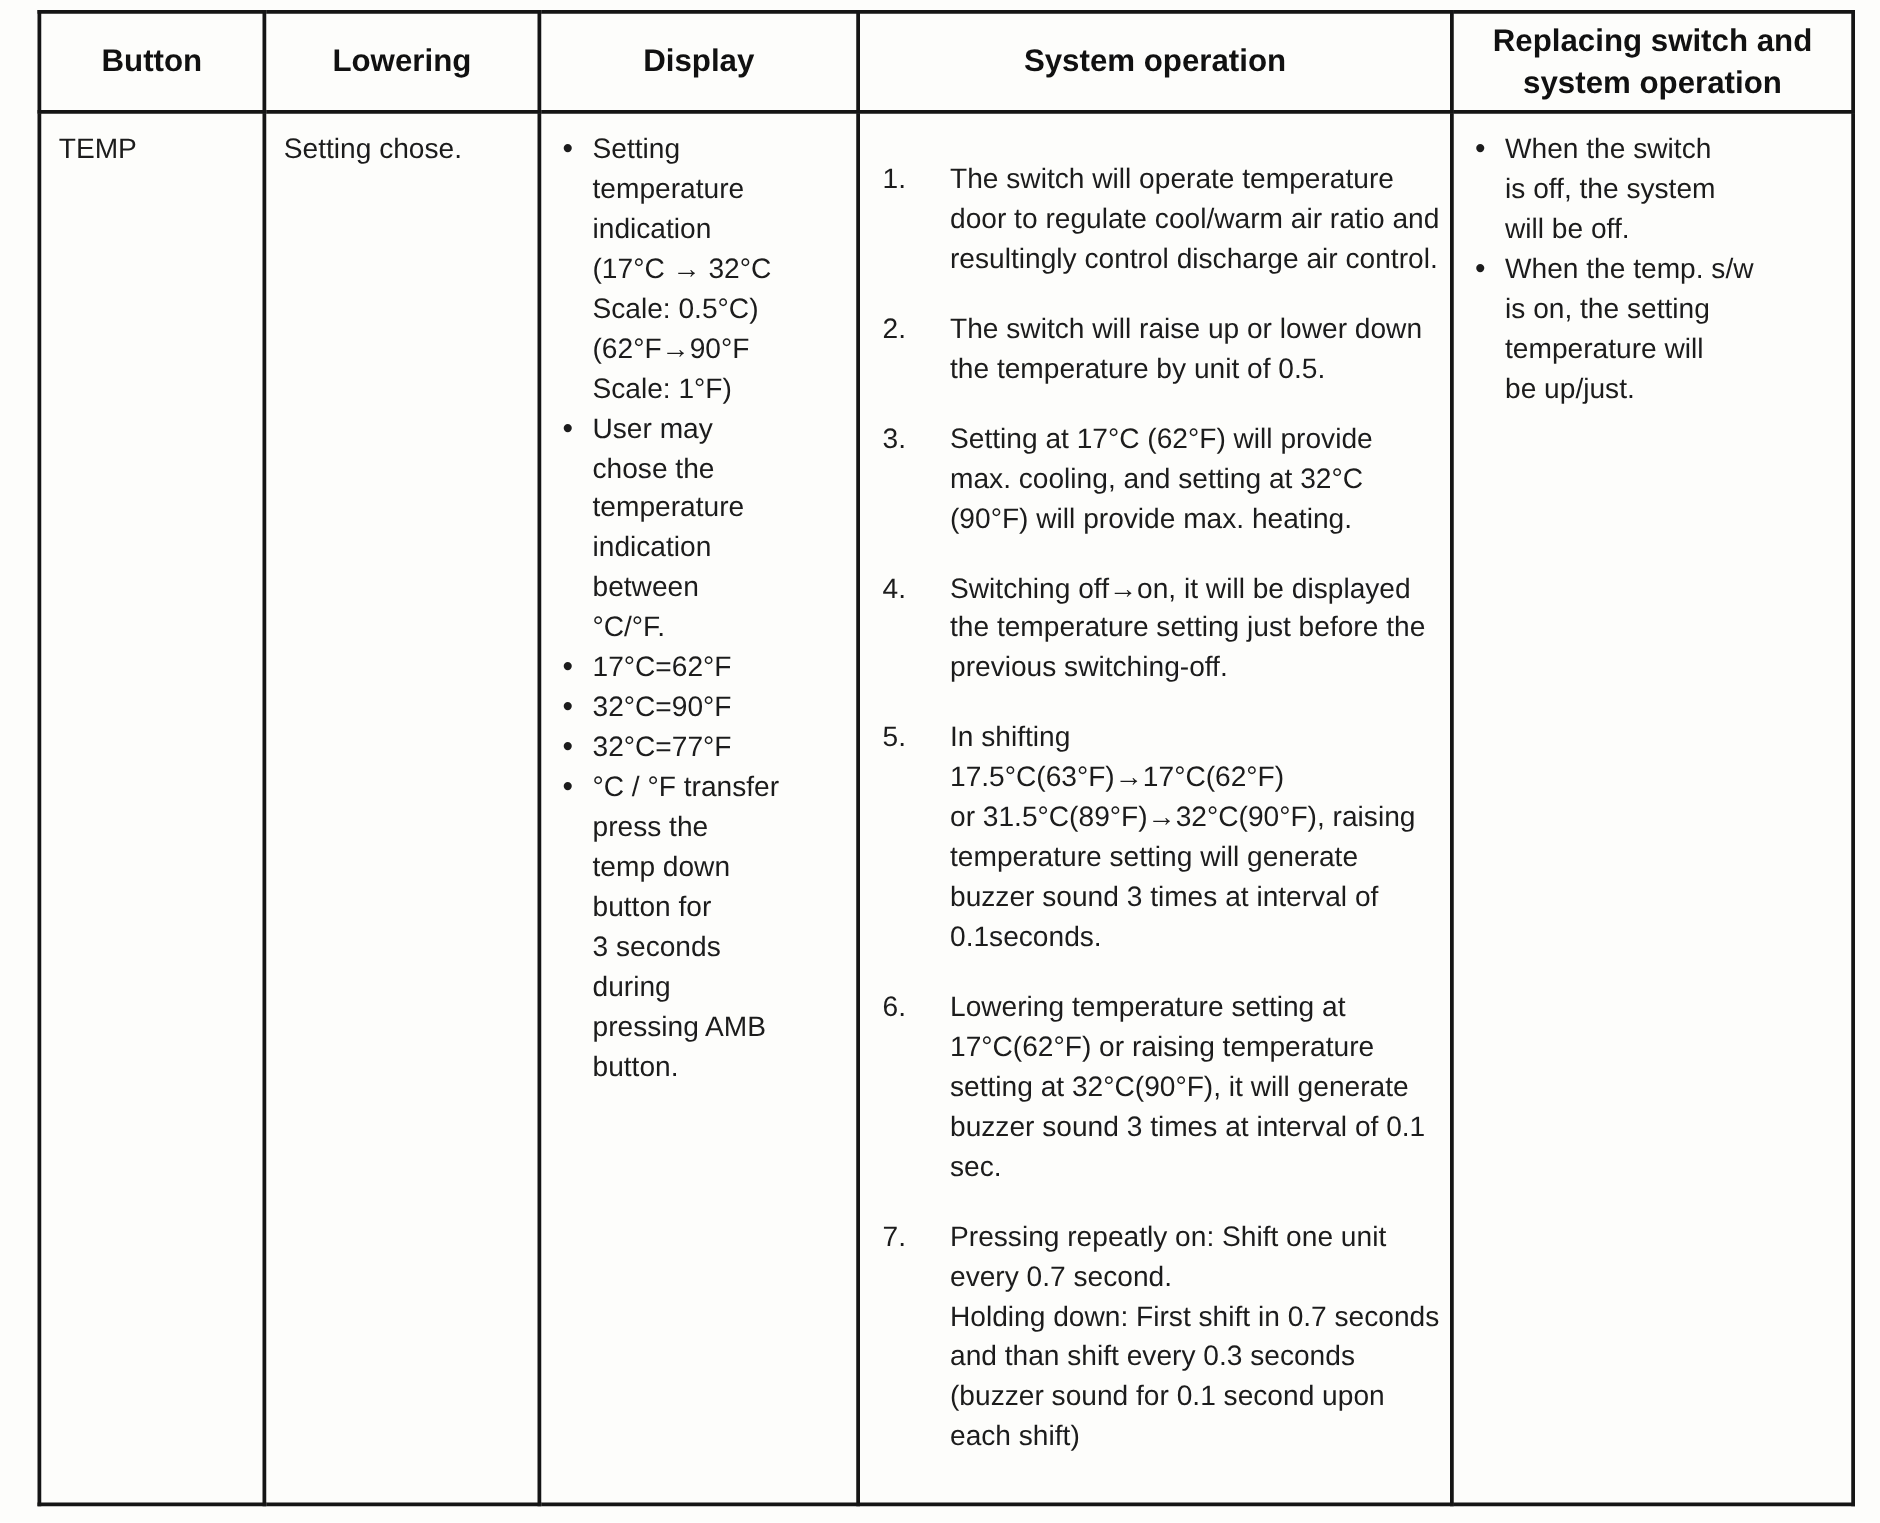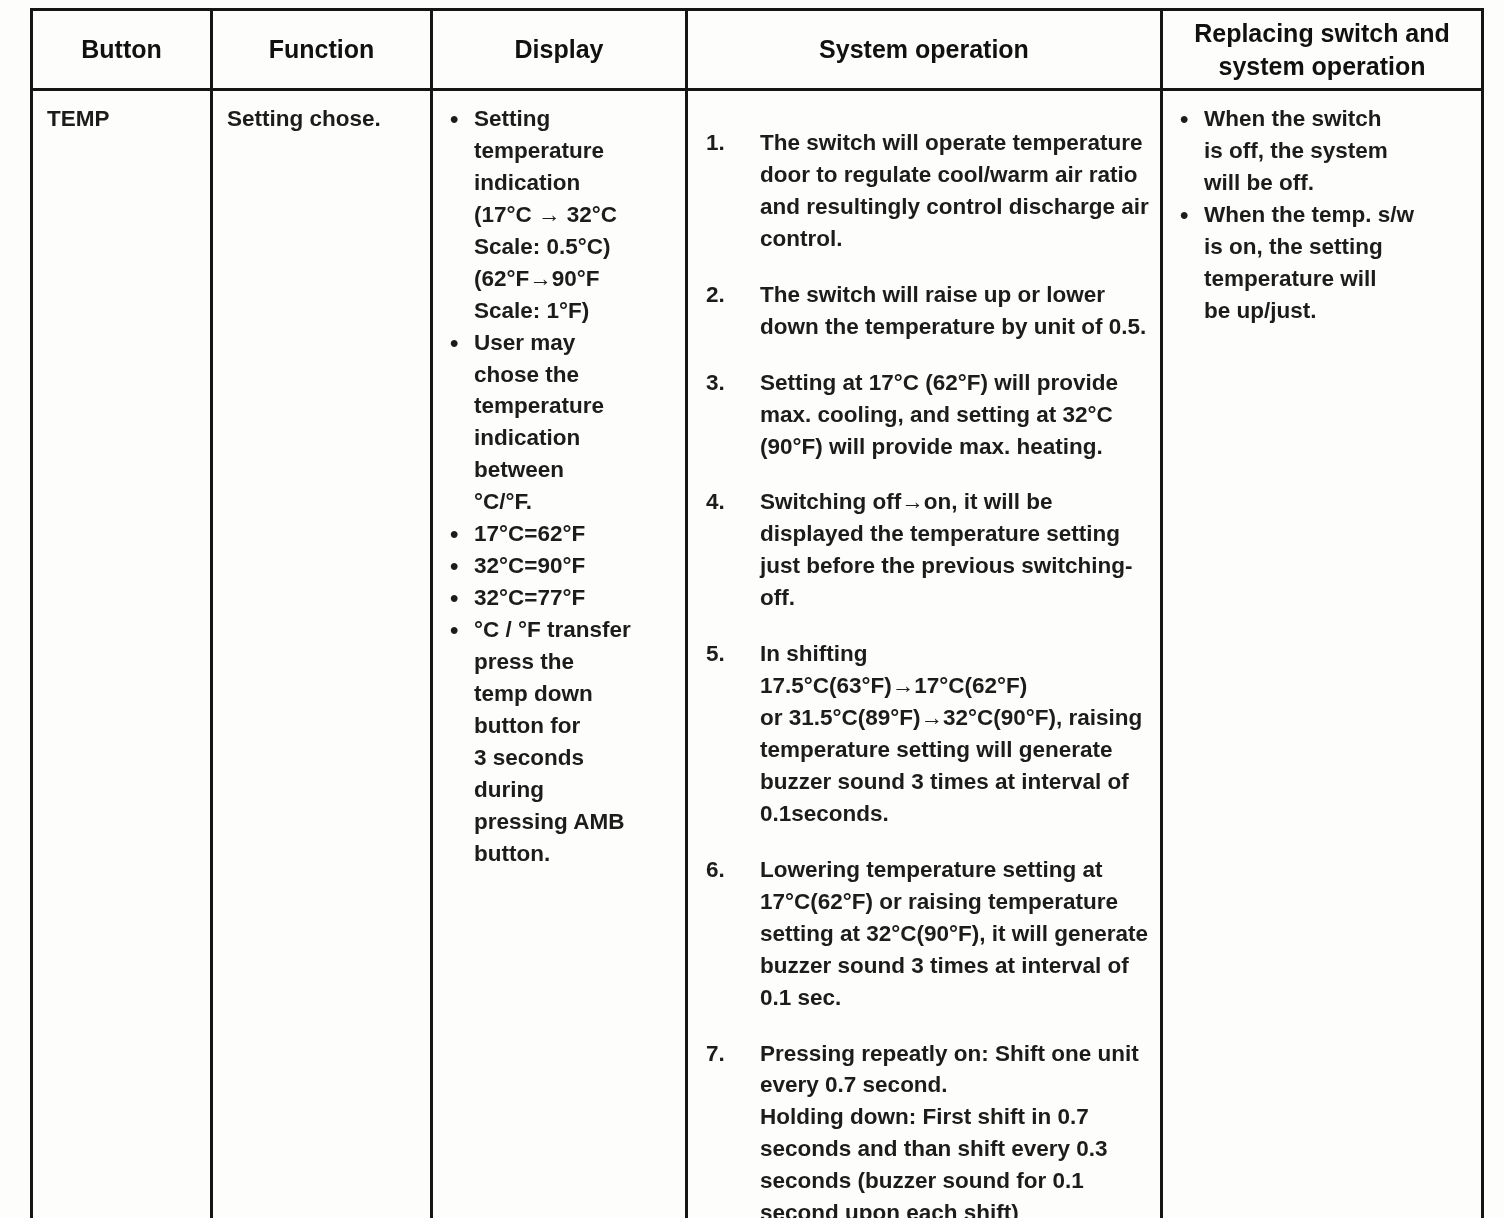--- a/index.html
+++ b/index.html
@@ -48,27 +48,25 @@
     color: #111;
   }
   .doc td {
     font-size: 22.5px;
     line-height: 1.42;
     padding: 12px 8px 12px 14px;
     color: #1c1c1c;
   }
   .cell-text {
     white-space: pre-wrap;
-    font-weight: bold;
   }
   ul.bullets, ol.numbers {
     margin: 0;
     padding: 0;
     list-style: none;
-    font-weight: bold;
   }
   ul.bullets li {
     position: relative;
     padding-left: 27px;
     white-space: pre-wrap;
   }
   ul.bullets li::before {
     content: "\2022";
     position: absolute;
     left: 3px;
@@ -100,21 +98,21 @@
     <colgroup>
       <col style="width:180px">
       <col style="width:220px">
       <col style="width:255px">
       <col style="width:475px">
       <col style="width:321px">
     </colgroup>
     <thead>
       <tr>
         <th>Button</th>
-        <th>Function</th>
+        <th>Lowering</th>
         <th>Display</th>
         <th>System operation</th>
         <th>Replacing switch and system operation</th>
       </tr>
     </thead>
     <tbody>
       <tr>
         <td>
           <div class="cell-text">TEMP</div>
         </td>

